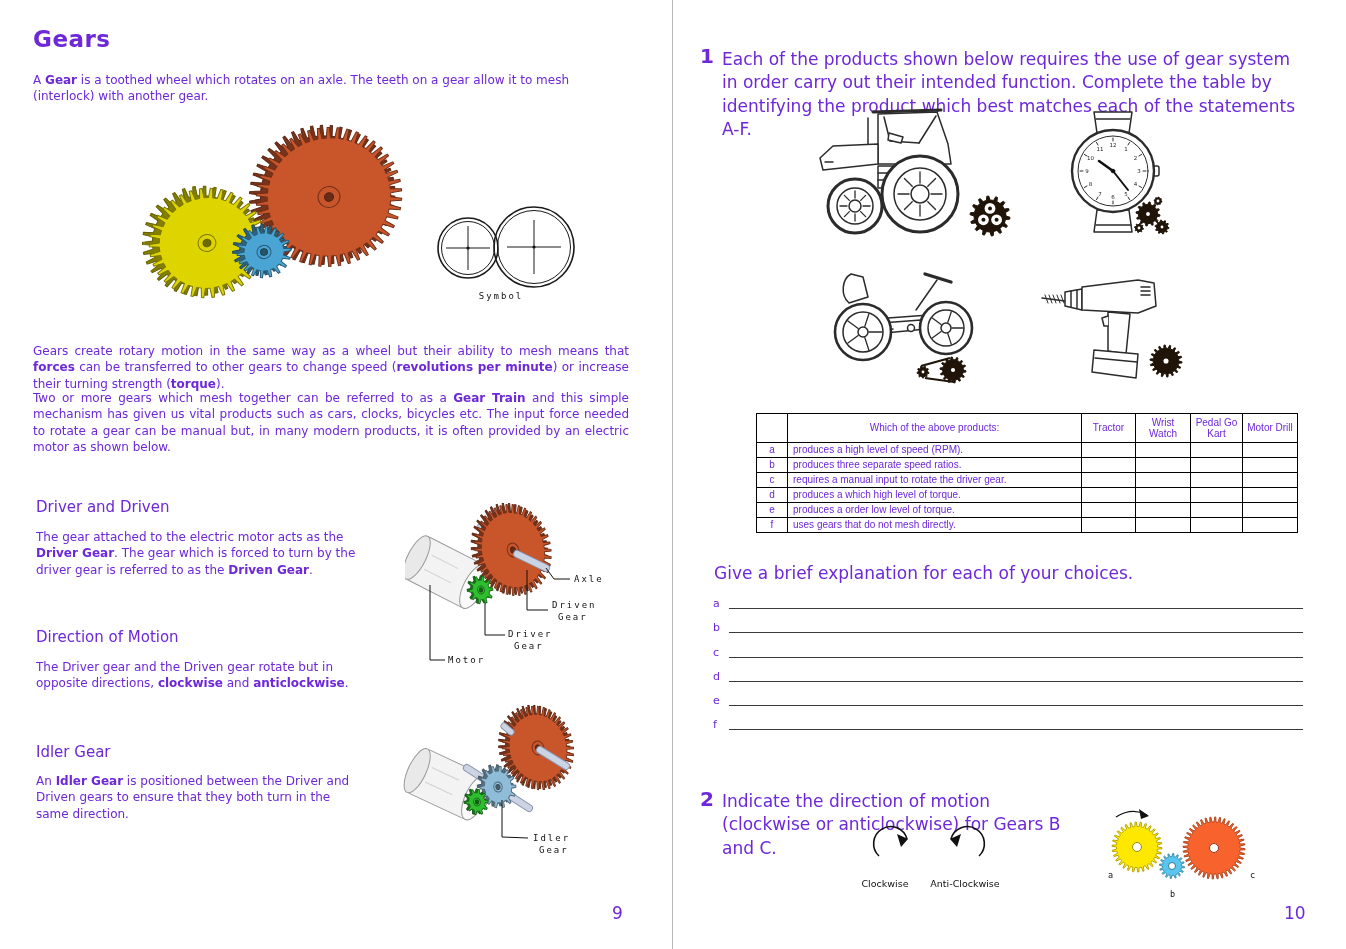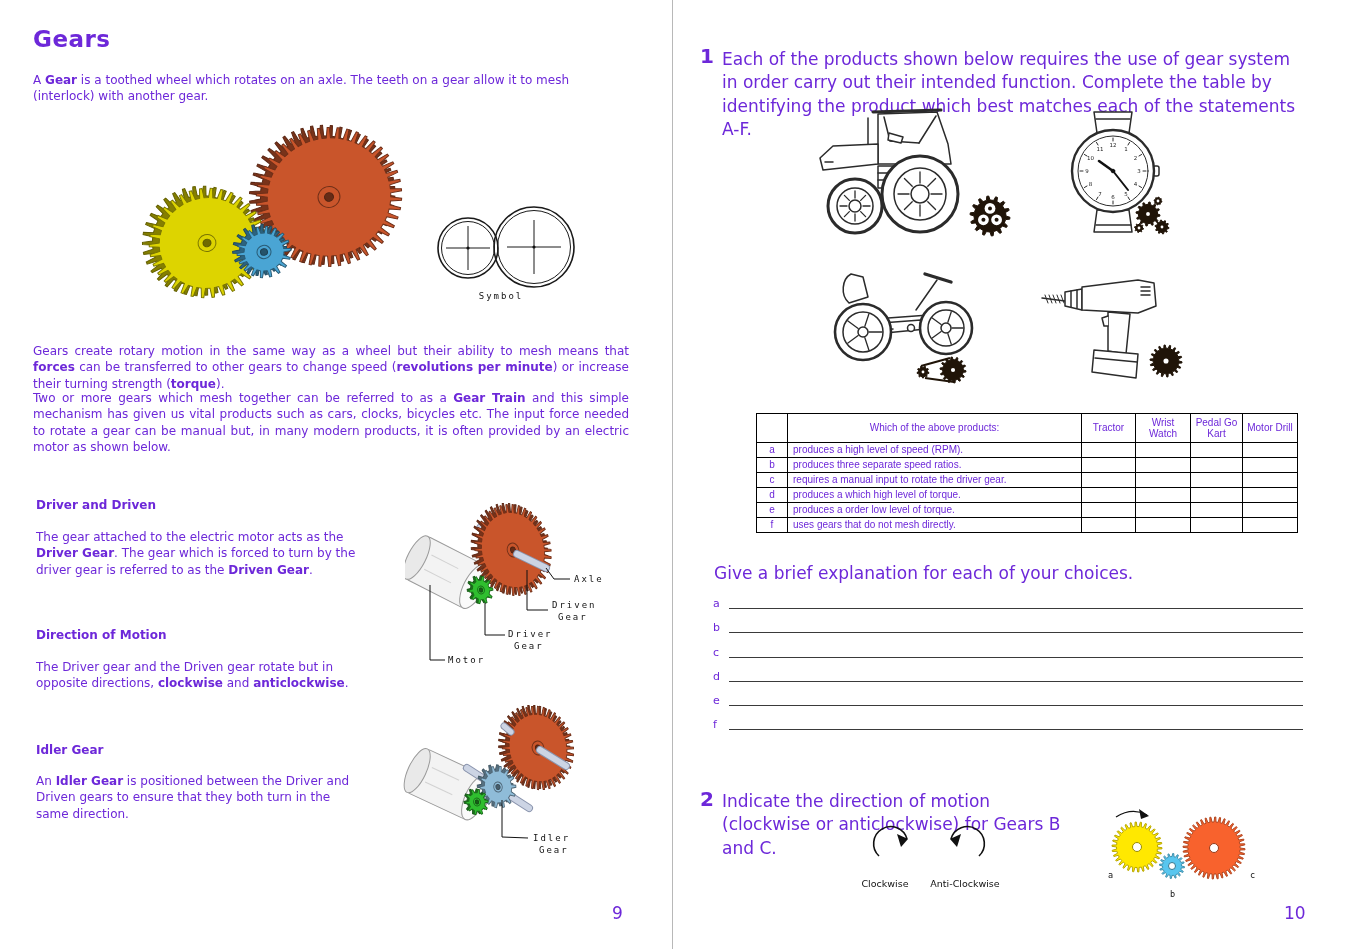--- a/index.html
+++ b/index.html
@@ -4,21 +4,21 @@
 <style>
   *{margin:0;padding:0;box-sizing:border-box}
   html,body{background:#ffffff}
   .sheet{position:relative;width:1346px;height:949px;background:#fff;color:#6d28d9;
          font-family:"DejaVu Sans",sans-serif;overflow:hidden}
   .abs{position:absolute}
   .divider{position:absolute;left:672px;top:0;width:1px;height:949px;background:#b8b8b8}
   .title{font-size:23px;font-weight:bold;letter-spacing:.5px}
   .body{font-size:12px;line-height:1.36}
   .just{text-align:justify}
-  .sec{font-size:12px;font-weight:bold}
+  .sec{font-size:15px;font-weight:normal}
   .qnum{font-size:20px;font-weight:bold}
   .qtext{font-size:17px;line-height:1.38}
   .pageno{font-size:17px}
   svg text.mono-label{font-family:"DejaVu Sans Mono",monospace;font-size:9px;letter-spacing:2px;fill:#111}
   svg text.hand9{font-family:"DejaVu Sans",sans-serif;font-size:9.5px;fill:#111}
   svg text.tiny-label{font-family:"DejaVu Sans Mono",monospace;font-size:8.5px;fill:#111}
   .lineart{fill:#fff;stroke:#2b2b2b;stroke-width:1.5;stroke-linejoin:round;stroke-linecap:round}
   table.ptable{position:absolute;left:756px;top:413px;border-collapse:collapse;table-layout:fixed;
                font-size:10px;font-family:"Liberation Sans","DejaVu Sans",sans-serif}
   .ptable th,.ptable td{border:1px solid #000;font-weight:normal;overflow:hidden}

